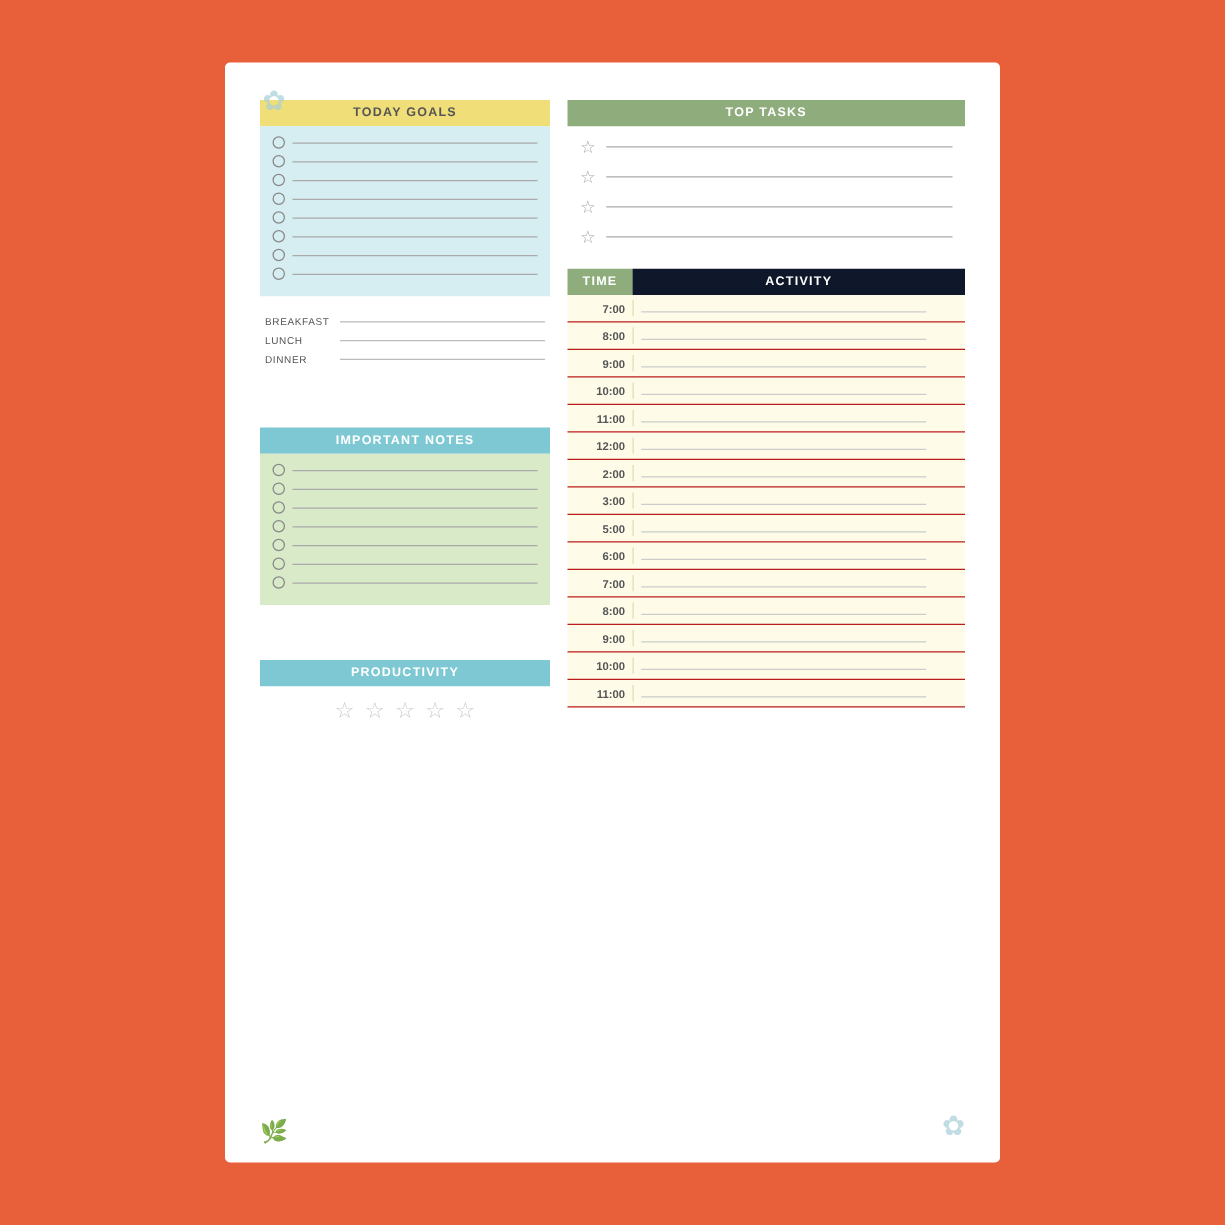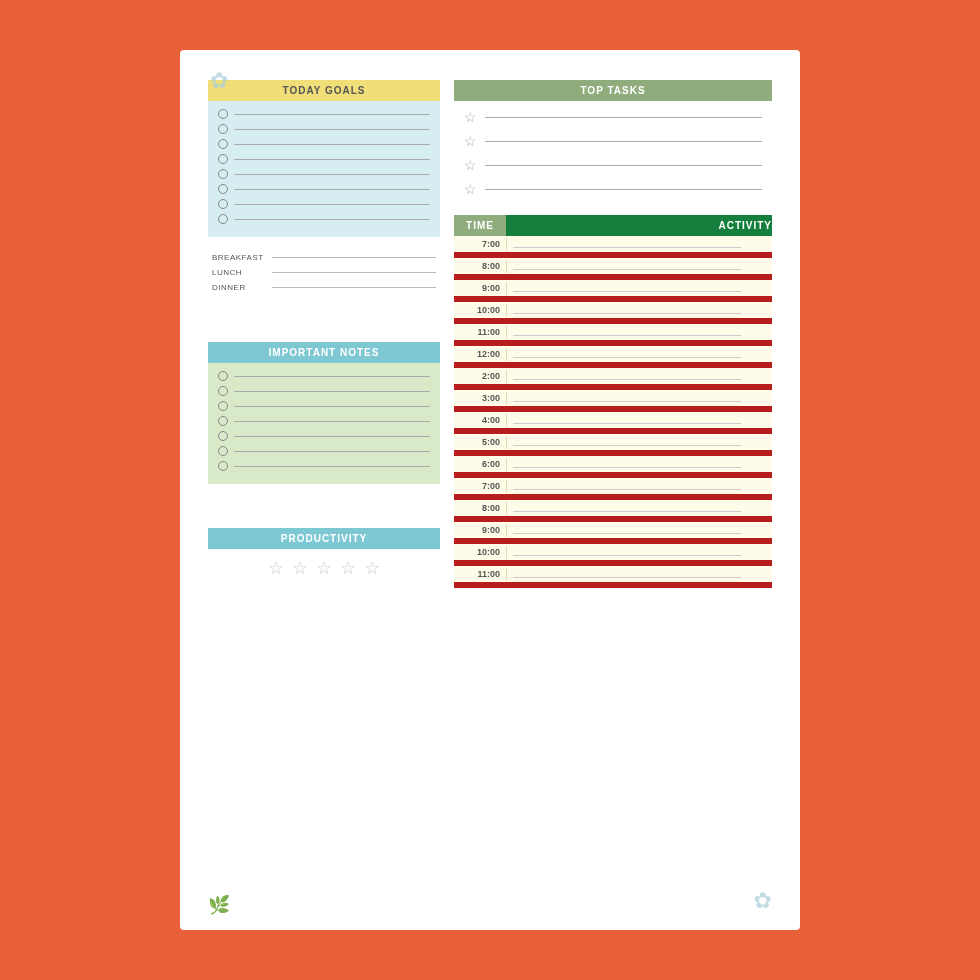--- a/index.html
+++ b/index.html
@@ -205,35 +205,35 @@
     .schedule-header-time {
       background: #8fad7c;
       color: #fff;
       font-size: 10px;
       font-weight: bold;
       letter-spacing: 1px;
       text-align: center;
       padding: 5px 0;
     }
     .schedule-header-activity {
-      background: #15803d;
+      background: #0f172a;
       color: #fff;
       font-size: 10px;
       font-weight: bold;
       letter-spacing: 1px;
-      text-align: right;
+      text-align: center;
       padding: 5px 0;
     }
     .schedule-body {
       background: #fefce8;
     }
     .time-row {
       display: grid;
       grid-template-columns: 52px 1fr;
-      border-bottom: 6px solid #b91c1c;
+      border-bottom: 1px solid #b91c1c;
       min-height: 22px;
       align-items: center;
     }
     .time-cell {
       font-size: 9px;
       color: #555;
       padding: 3px 6px;
       text-align: right;
       font-weight: bold;
     }
@@ -433,26 +433,20 @@
                 <div class="activity-line"></div>
               </div>
             </div>
           <div class="time-row">
               <div class="time-cell">3:00</div>
               <div class="activity-cell">
                 <div class="activity-line"></div>
               </div>
             </div>
           <div class="time-row">
-              <div class="time-cell">4:00</div>
-              <div class="activity-cell">
-                <div class="activity-line"></div>
-              </div>
-            </div>
-          <div class="time-row">
               <div class="time-cell">5:00</div>
               <div class="activity-cell">
                 <div class="activity-line"></div>
               </div>
             </div>
           <div class="time-row">
               <div class="time-cell">6:00</div>
               <div class="activity-cell">
                 <div class="activity-line"></div>
               </div>

